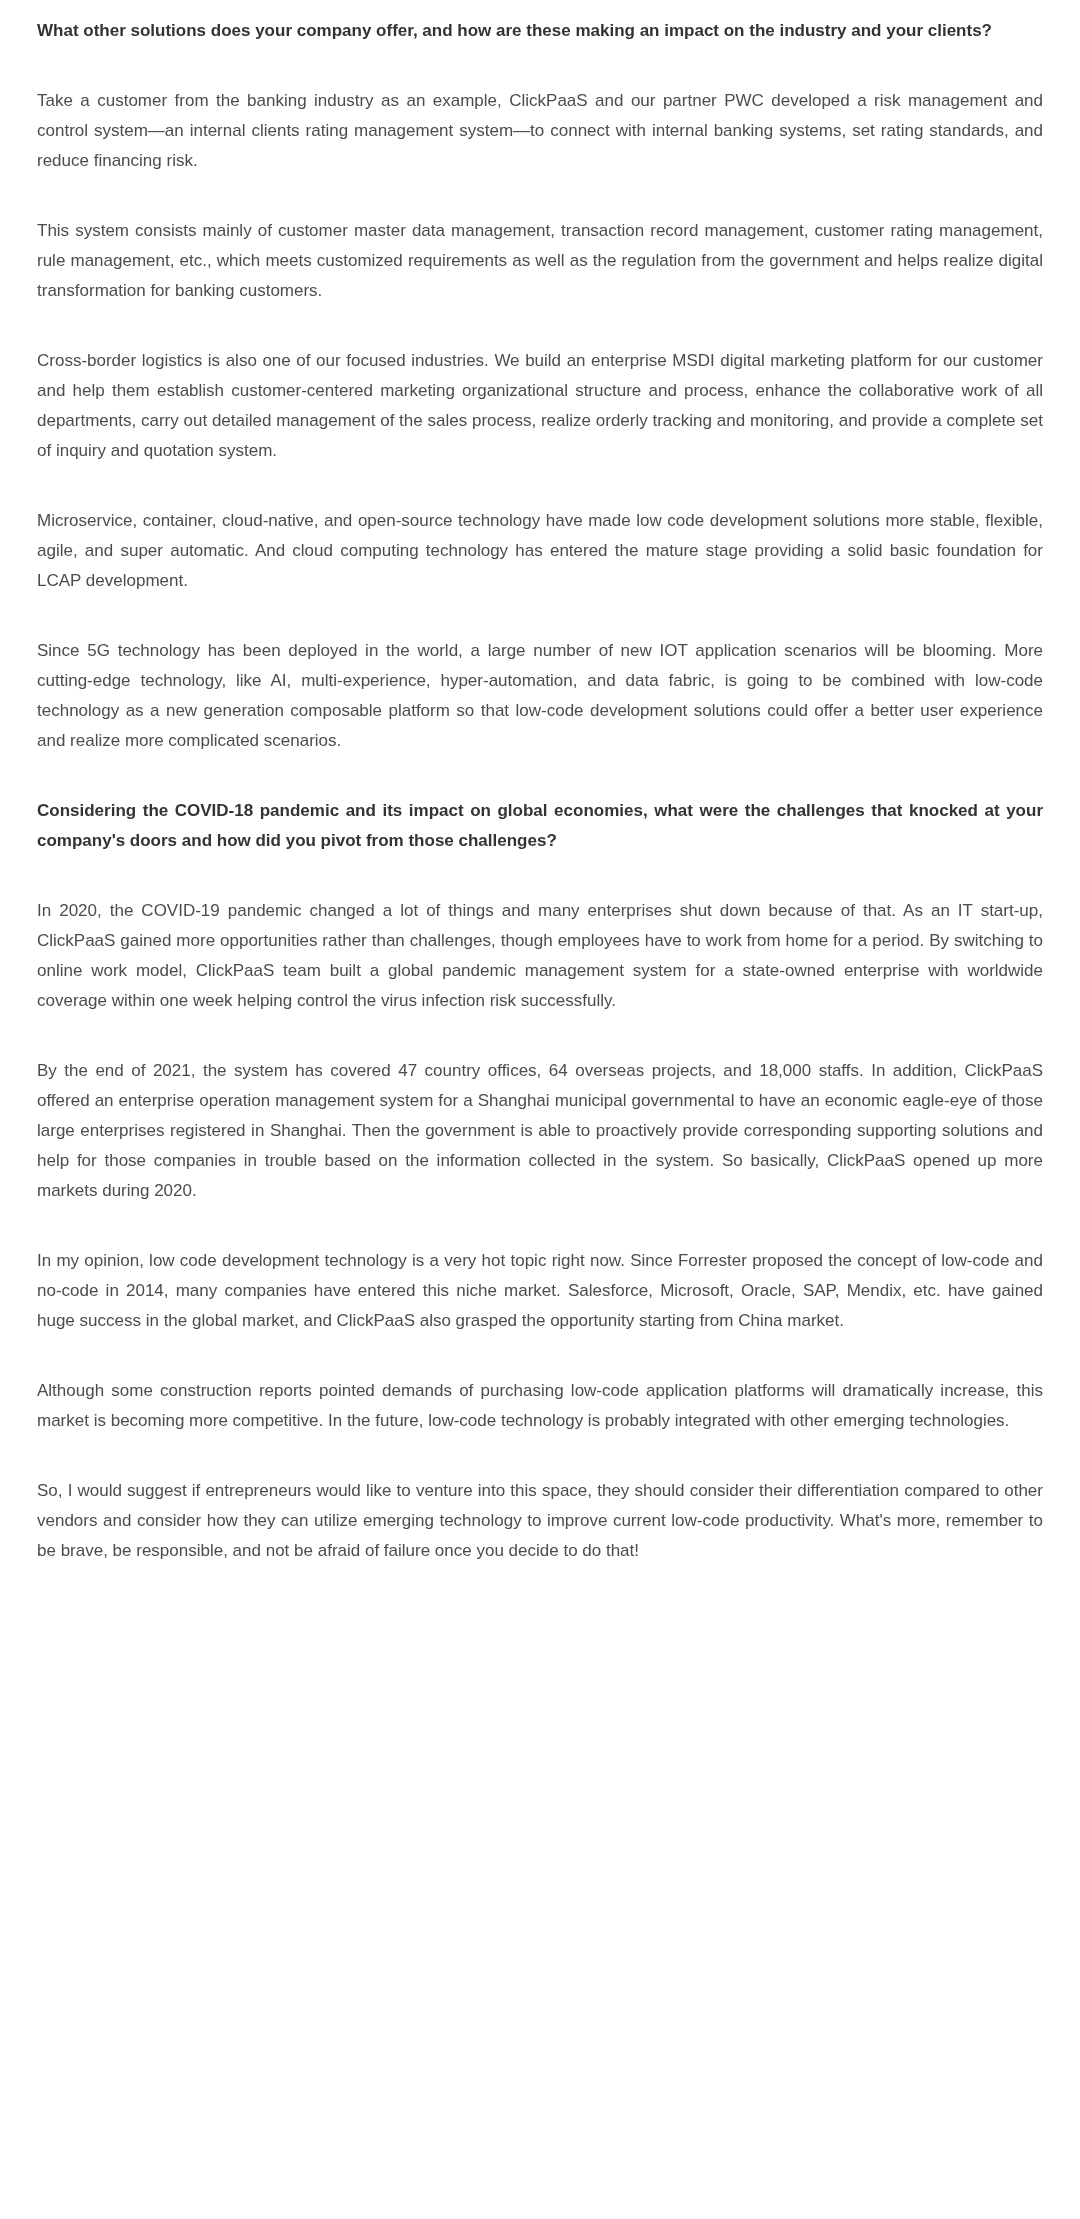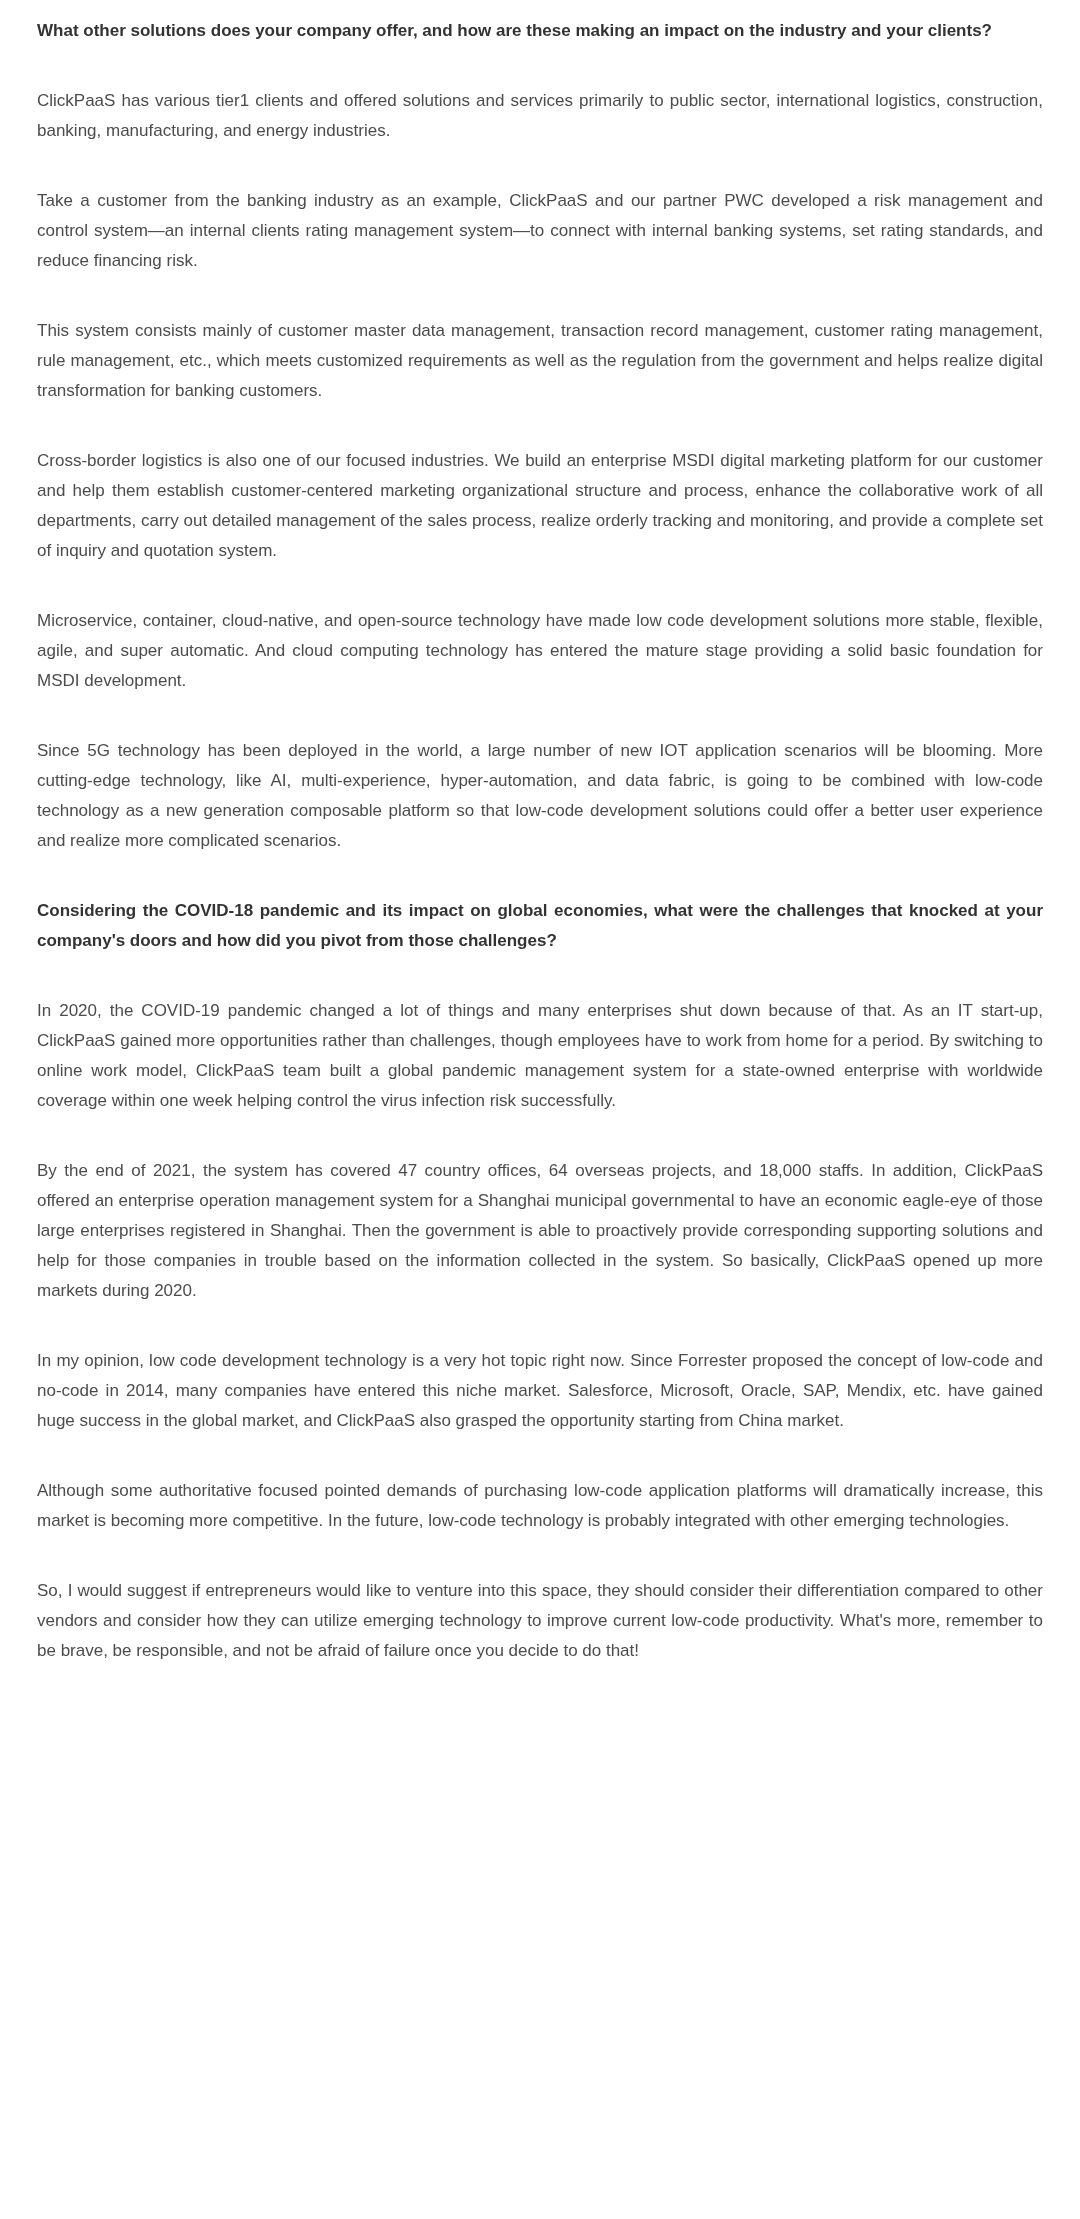--- a/index.html
+++ b/index.html
@@ -31,28 +31,27 @@
     line-height: 30px;
     text-align: justify;
     margin: 0 0 40px 0;
   }
 </style>
 </head>
 <body>
 
 <main class="article">
   <h2 class="question">What other solutions does your company offer, and how are these making an impact on the industry and your clients?</h2>
-  <p class="answer">ClickPaaS has various tier1 clients and offered solutions and services primarily to public sector, international logistics, construction, banking, manufacturing, and energy industries.</p>
   <p class="answer">Take a customer from the banking industry as an example, ClickPaaS and our partner PWC developed a risk management and control system—an internal clients rating management system—to connect with internal banking systems, set rating standards, and reduce financing risk.</p>
   <p class="answer">This system consists mainly of customer master data management, transaction record management, customer rating management, rule management, etc., which meets customized requirements as well as the regulation from the government and helps realize digital transformation for banking customers.</p>
   <p class="answer">Cross-border logistics is also one of our focused industries. We build an enterprise MSDI digital marketing platform for our customer and help them establish customer-centered marketing organizational structure and process, enhance the collaborative work of all departments, carry out detailed management of the sales process, realize orderly tracking and monitoring, and provide a complete set of inquiry and quotation system.</p>
 
-  <p class="answer">Microservice, container, cloud-native, and open-source technology have made low code development solutions more stable, flexible, agile, and super automatic. And cloud computing technology has entered the mature stage providing a solid basic foundation for MSDI development.</p>
+  <p class="answer">Microservice, container, cloud-native, and open-source technology have made low code development solutions more stable, flexible, agile, and super automatic. And cloud computing technology has entered the mature stage providing a solid basic foundation for LCAP development.</p>
   <p class="answer">Since 5G technology has been deployed in the world, a large number of new IOT application scenarios will be blooming. More cutting-edge technology, like AI, multi-experience, hyper-automation, and data fabric, is going to be combined with low-code technology as a new generation composable platform so that low-code development solutions could offer a better user experience and realize more complicated scenarios.</p>
 
   <h2 class="question">Considering the COVID-18 pandemic and its impact on global economies, what were the challenges that knocked at your company's doors and how did you pivot from those challenges?</h2>
   <p class="answer">In 2020, the COVID-19 pandemic changed a lot of things and many enterprises shut down because of that. As an IT start-up, ClickPaaS gained more opportunities rather than challenges, though employees have to work from home for a period. By switching to online work model, ClickPaaS team built a global pandemic management system for a state-owned enterprise with worldwide coverage within one week helping control the virus infection risk successfully.</p>
   <p class="answer">By the end of 2021, the system has covered 47 country offices, 64 overseas projects, and 18,000 staffs. In addition, ClickPaaS offered an enterprise operation management system for a Shanghai municipal governmental to have an economic eagle-eye of those large enterprises registered in Shanghai. Then the government is able to proactively provide corresponding supporting solutions and help for those companies in trouble based on the information collected in the system. So basically, ClickPaaS opened up more markets during 2020.</p>
 
   <p class="answer">In my opinion, low code development technology is a very hot topic right now. Since Forrester proposed the concept of low-code and no-code in 2014, many companies have entered this niche market. Salesforce, Microsoft, Oracle, SAP, Mendix, etc. have gained huge success in the global market, and ClickPaaS also grasped the opportunity starting from China market.</p>
-  <p class="answer">Although some authoritative focused pointed demands of purchasing low-code application platforms will dramatically increase, this market is becoming more competitive. In the future, low-code technology is probably integrated with other emerging technologies.</p>
+  <p class="answer">Although some construction reports pointed demands of purchasing low-code application platforms will dramatically increase, this market is becoming more competitive. In the future, low-code technology is probably integrated with other emerging technologies.</p>
   <p class="answer">So, I would suggest if entrepreneurs would like to venture into this space, they should consider their differentiation compared to other vendors and consider how they can utilize emerging technology to improve current low-code productivity. What's more, remember to be brave, be responsible, and not be afraid of failure once you decide to do that!</p>
 </main>
 
 </body></html>

